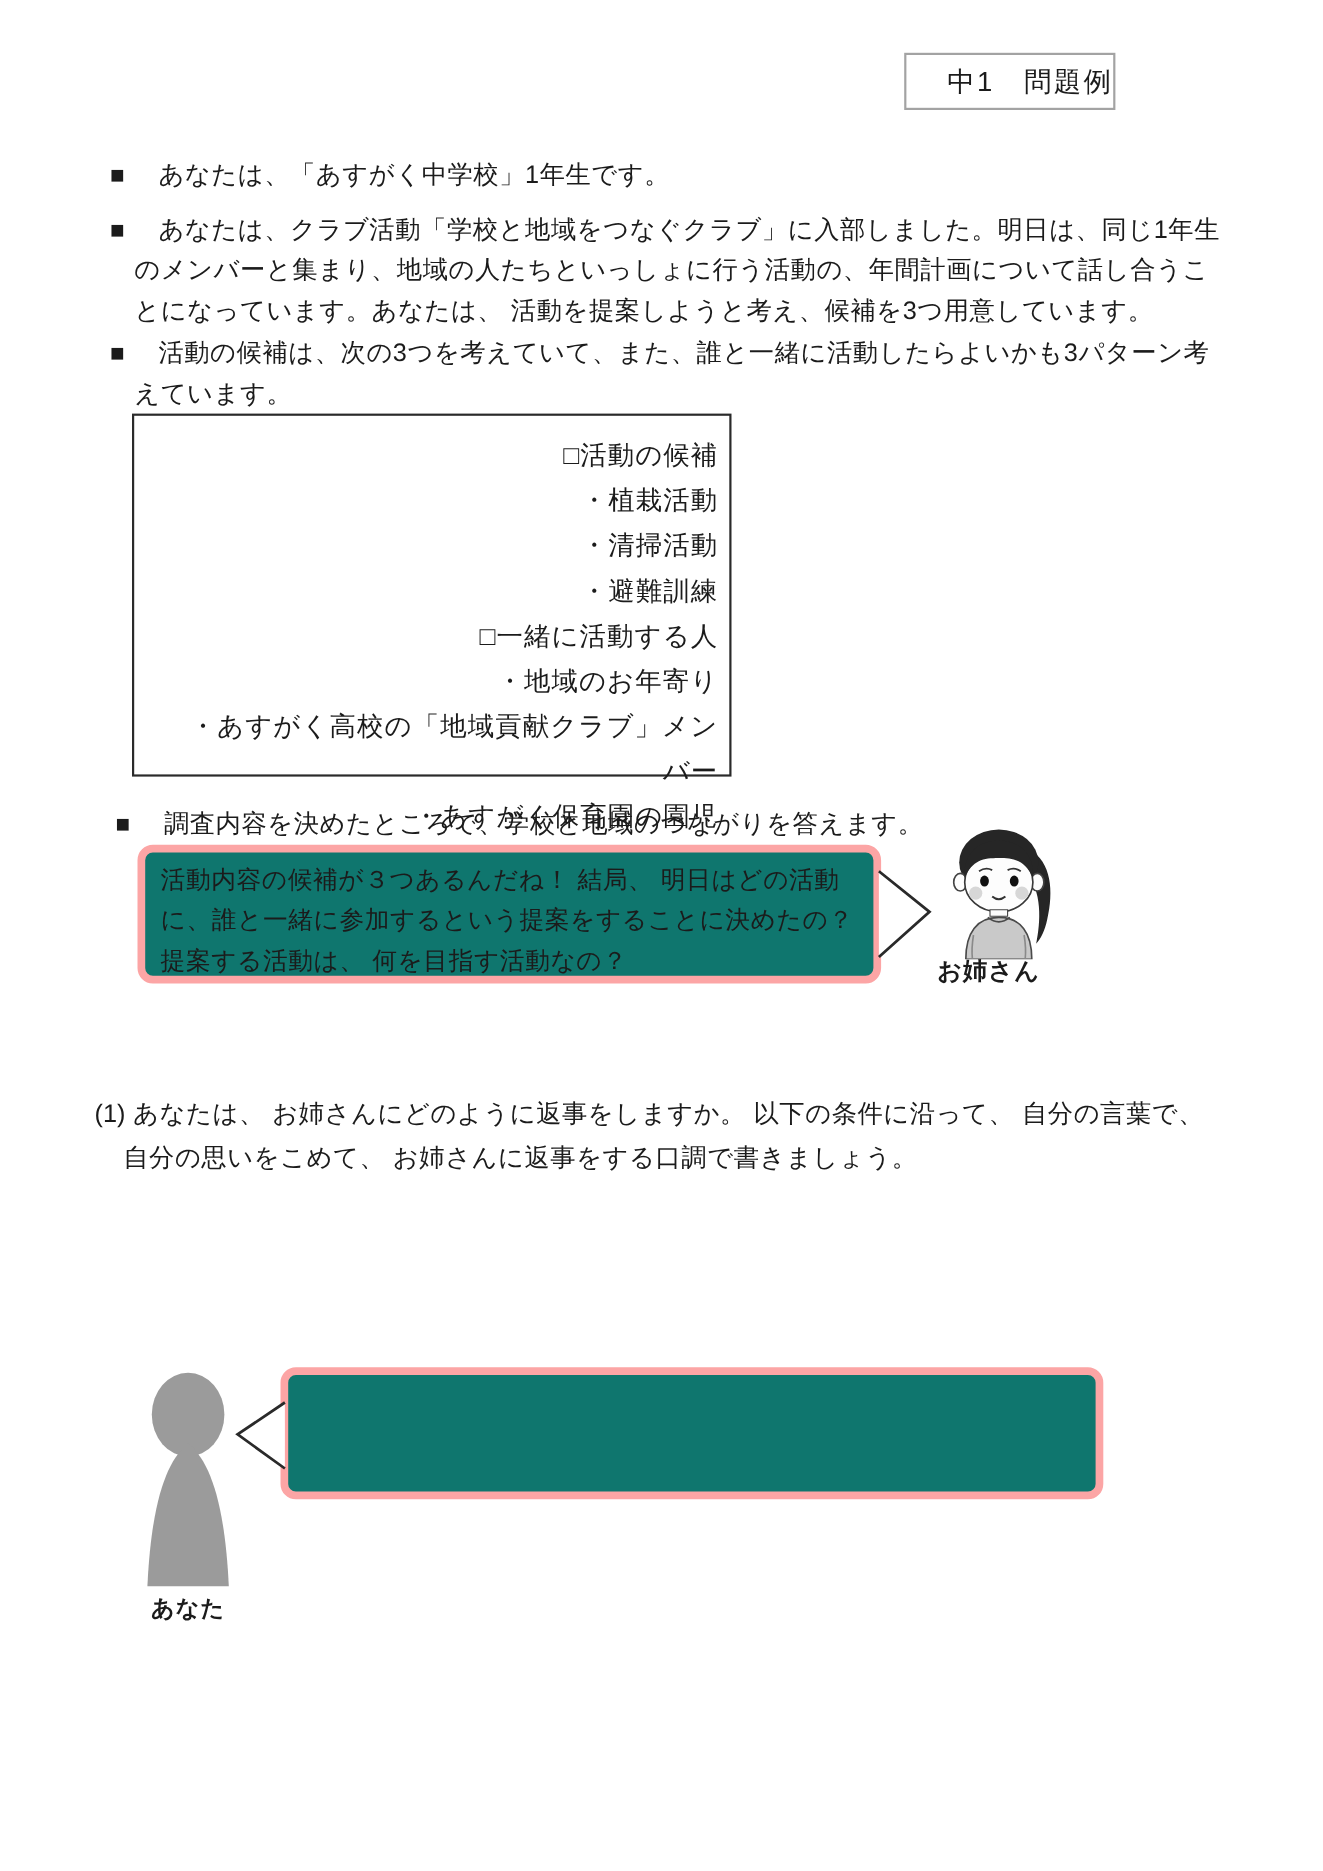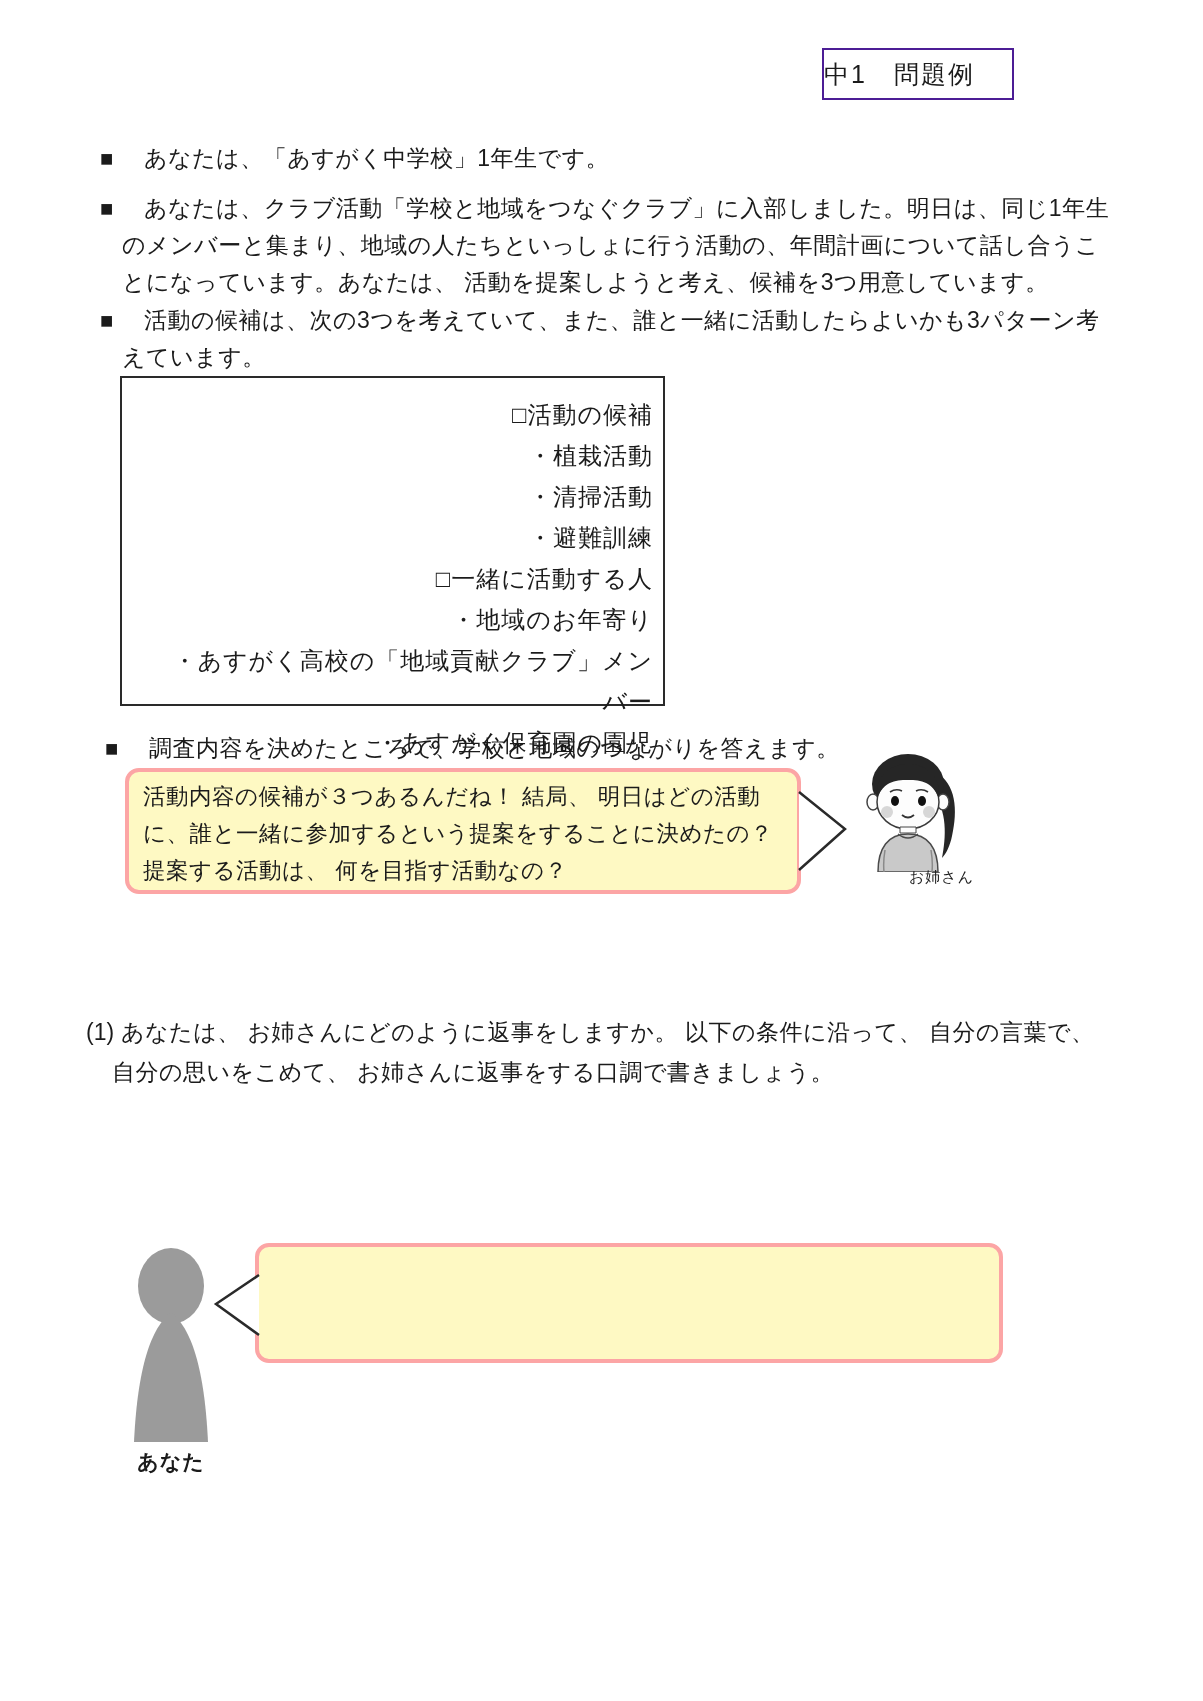--- a/index.html
+++ b/index.html
@@ -7,22 +7,22 @@
     position:relative;
     width:1203px;height:1701px;
     background:#ffffff;
     font-family:"Liberation Sans","DejaVu Sans",sans-serif;
     color:#1b1b1b;
     overflow:hidden;
   }
   
   .grade-box{
     position:absolute;left:822px;top:48px;width:188px;height:48px;
-    border:2px solid #4c1d95;
-    display:flex;align-items:center;justify-content:flex-start;
+    border:2px solid #a3a3a3;
+    display:flex;align-items:center;justify-content:flex-end;
     font-size:25px;letter-spacing:2px;
   }
   
   .bullet{
     position:absolute;left:100px;width:1000px;
     font-size:23px;line-height:37px;letter-spacing:.5px;
     padding-left:22px;text-indent:0;
   }
   .bullet .sq{
     position:absolute;left:0;top:0;font-size:22px;
@@ -34,38 +34,38 @@
   .cand-box{
     position:absolute;left:120px;top:376px;width:545px;height:330px;
     border:2px solid #2a2a2a;box-sizing:border-box;
     padding:16px 10px 0 16px;
     font-size:24px;line-height:41px;letter-spacing:1px;text-align:right;
   }
   .cand-title{}
   .cand-item{padding-left:22px;}
   
   .bubble{
-    position:absolute;border:4px solid #fca5a5;border-radius:14px;
-    background:#fef9c3;box-sizing:border-box;
+    position:absolute;border:7px solid #fca5a5;border-radius:14px;
+    background:#0f766e;box-sizing:border-box;
   }
   .sister-bubble{left:125px;top:768px;width:676px;height:126px;
     padding:6px 16px 0 14px;font-size:22.5px;line-height:37px;letter-spacing:.5px;}
   .answer-bubble{left:255px;top:1243px;width:748px;height:120px;}
   .tail{position:absolute;}
   
   .sister-fig{position:absolute;left:858px;top:750px;width:110px;height:122px;}
   .sister-label{
-    position:absolute;left:852px;top:868px;width:122px;text-align:right;
-    font-size:15px;font-weight:normal;letter-spacing:1px;
+    position:absolute;left:852px;top:868px;width:122px;text-align:left;
+    font-size:22px;font-weight:bold;letter-spacing:1px;
   }
   
   .q1{
     position:absolute;left:86px;top:992px;width:1008px;
     font-size:23px;line-height:40px;letter-spacing:.5px;
-    padding-left:26px;text-indent:-26px;margin-top:20px;
+    padding-left:26px;text-indent:-26px;
   }
   .q1 .qnum{letter-spacing:0;}
   .conditions{
     position:absolute;left:118px;top:1100px;width:960px;
     font-size:23px;line-height:41px;letter-spacing:.5px;
   }
   
   .you-fig{position:absolute;left:126px;top:1246px;width:90px;height:198px;}
   .you-label{
     position:absolute;left:116px;top:1448px;width:110px;text-align:center;

